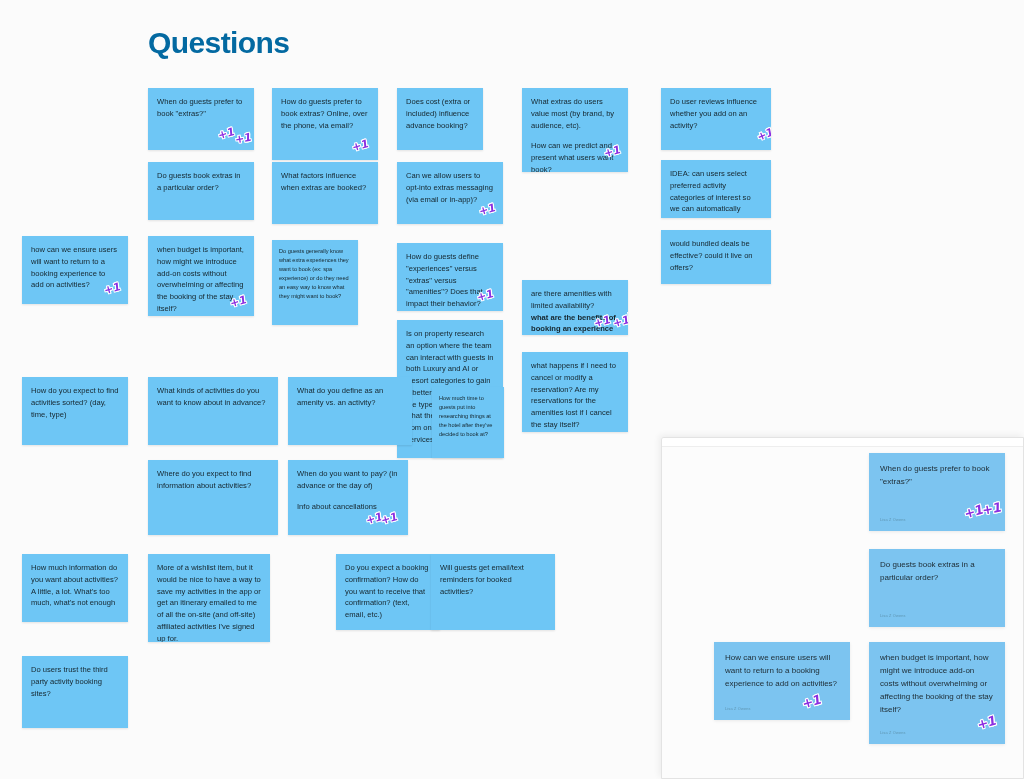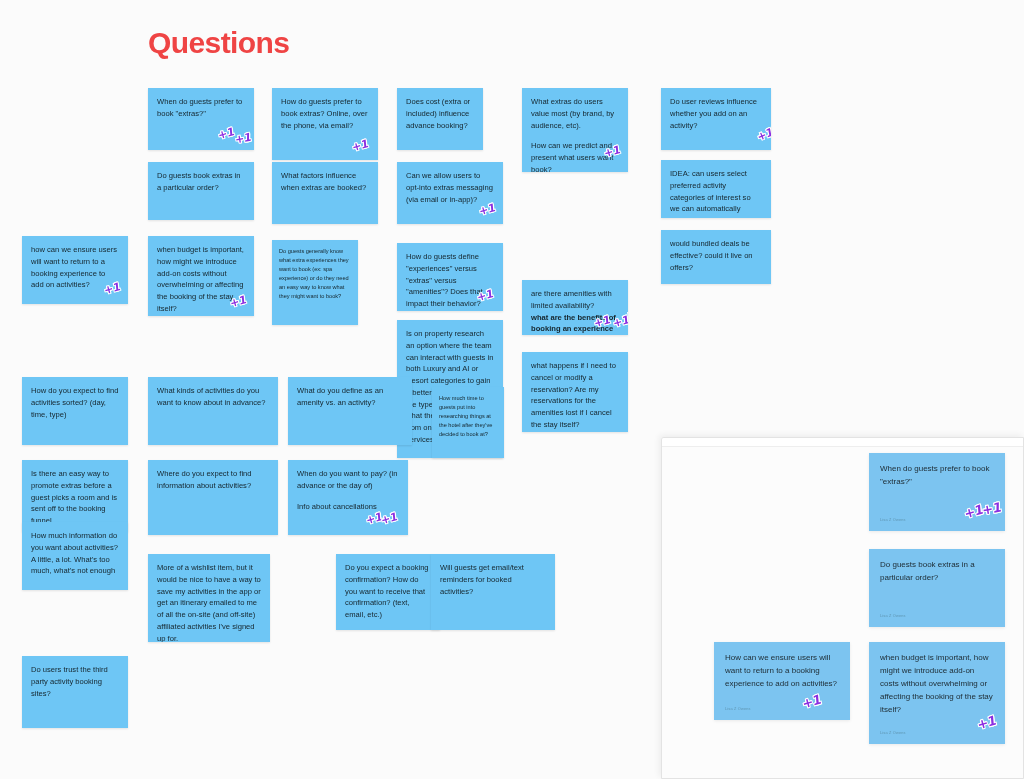--- a/index.html
+++ b/index.html
@@ -25,21 +25,21 @@
     width: 1024px;
     height: 779px;
     background: #fbfbfb;
   }
   #board-title {
     position: absolute;
     left: 148px;
     top: 26px;
     font-size: 30px;
     font-weight: bold;
-    color: #ef4444;
+    color: #0369a1;
     letter-spacing: -0.6px;
     line-height: 1.1;
   }
   .note {
     position: absolute;
     background: #6ec6f5;
     color: #15262e;
     font-size: 7.6px;
     line-height: 1.55;
     padding: 8px 9px 8px 9px;
@@ -218,37 +218,34 @@
   </div>
 
   <div class="note" style="left:148px; top:377px; width:130px; height:68px;">
     <span class="txt">What kinds of activities do you want to know about in advance?</span>
   </div>
 
   <div class="note" style="left:288px; top:377px; width:124px; height:68px;">
     <span class="txt">What do you define as an amenity vs. an activity?</span>
   </div>
 
-  <div class="note" style="left:22px; top:460px; width:106px; height:72px;">
-    <span class="txt">Is there an easy way to promote extras before a guest picks a room and is sent off to the booking funnel</span>
-  </div>
 
   <div class="note" style="left:148px; top:460px; width:130px; height:75px;">
     <span class="txt">Where do you expect to find information about activities?</span>
   </div>
 
   <div class="note" style="left:288px; top:460px; width:120px; height:75px;">
     <span class="txt">When do you want to pay? (in advance or the day of)</span>
     <span class="gap"></span>
     <span class="txt">Info about cancellations</span>
     <span class="vote" style="left:78px; top:53px;">+1</span>
     <span class="vote" style="left:93px; top:53px;">+1</span>
   </div>
 
-  <div class="note" style="left:22px; top:522px; width:106px; height:68px;">
+  <div class="note" style="left:22px; top:554px; width:106px; height:68px;">
     <span class="txt">How much information do you want about activities? A little, a lot. What's too much, what's not enough</span>
   </div>
 
   <div class="note" style="left:148px; top:554px; width:122px; height:88px;">
     <span class="txt">More of a wishlist item, but it would be nice to have a way to save my activities in the app or get an itinerary emailed to me of all the on-site (and off-site) affiliated activities I've signed up for.</span>
   </div>
 
   <div class="note" style="left:288px; top:554px; width:104px; height:76px;margin-left:48px;">
     <span class="txt">Do you expect a booking confirmation? How do you want to receive that confirmation? (text, email, etc.)</span>
   </div>

